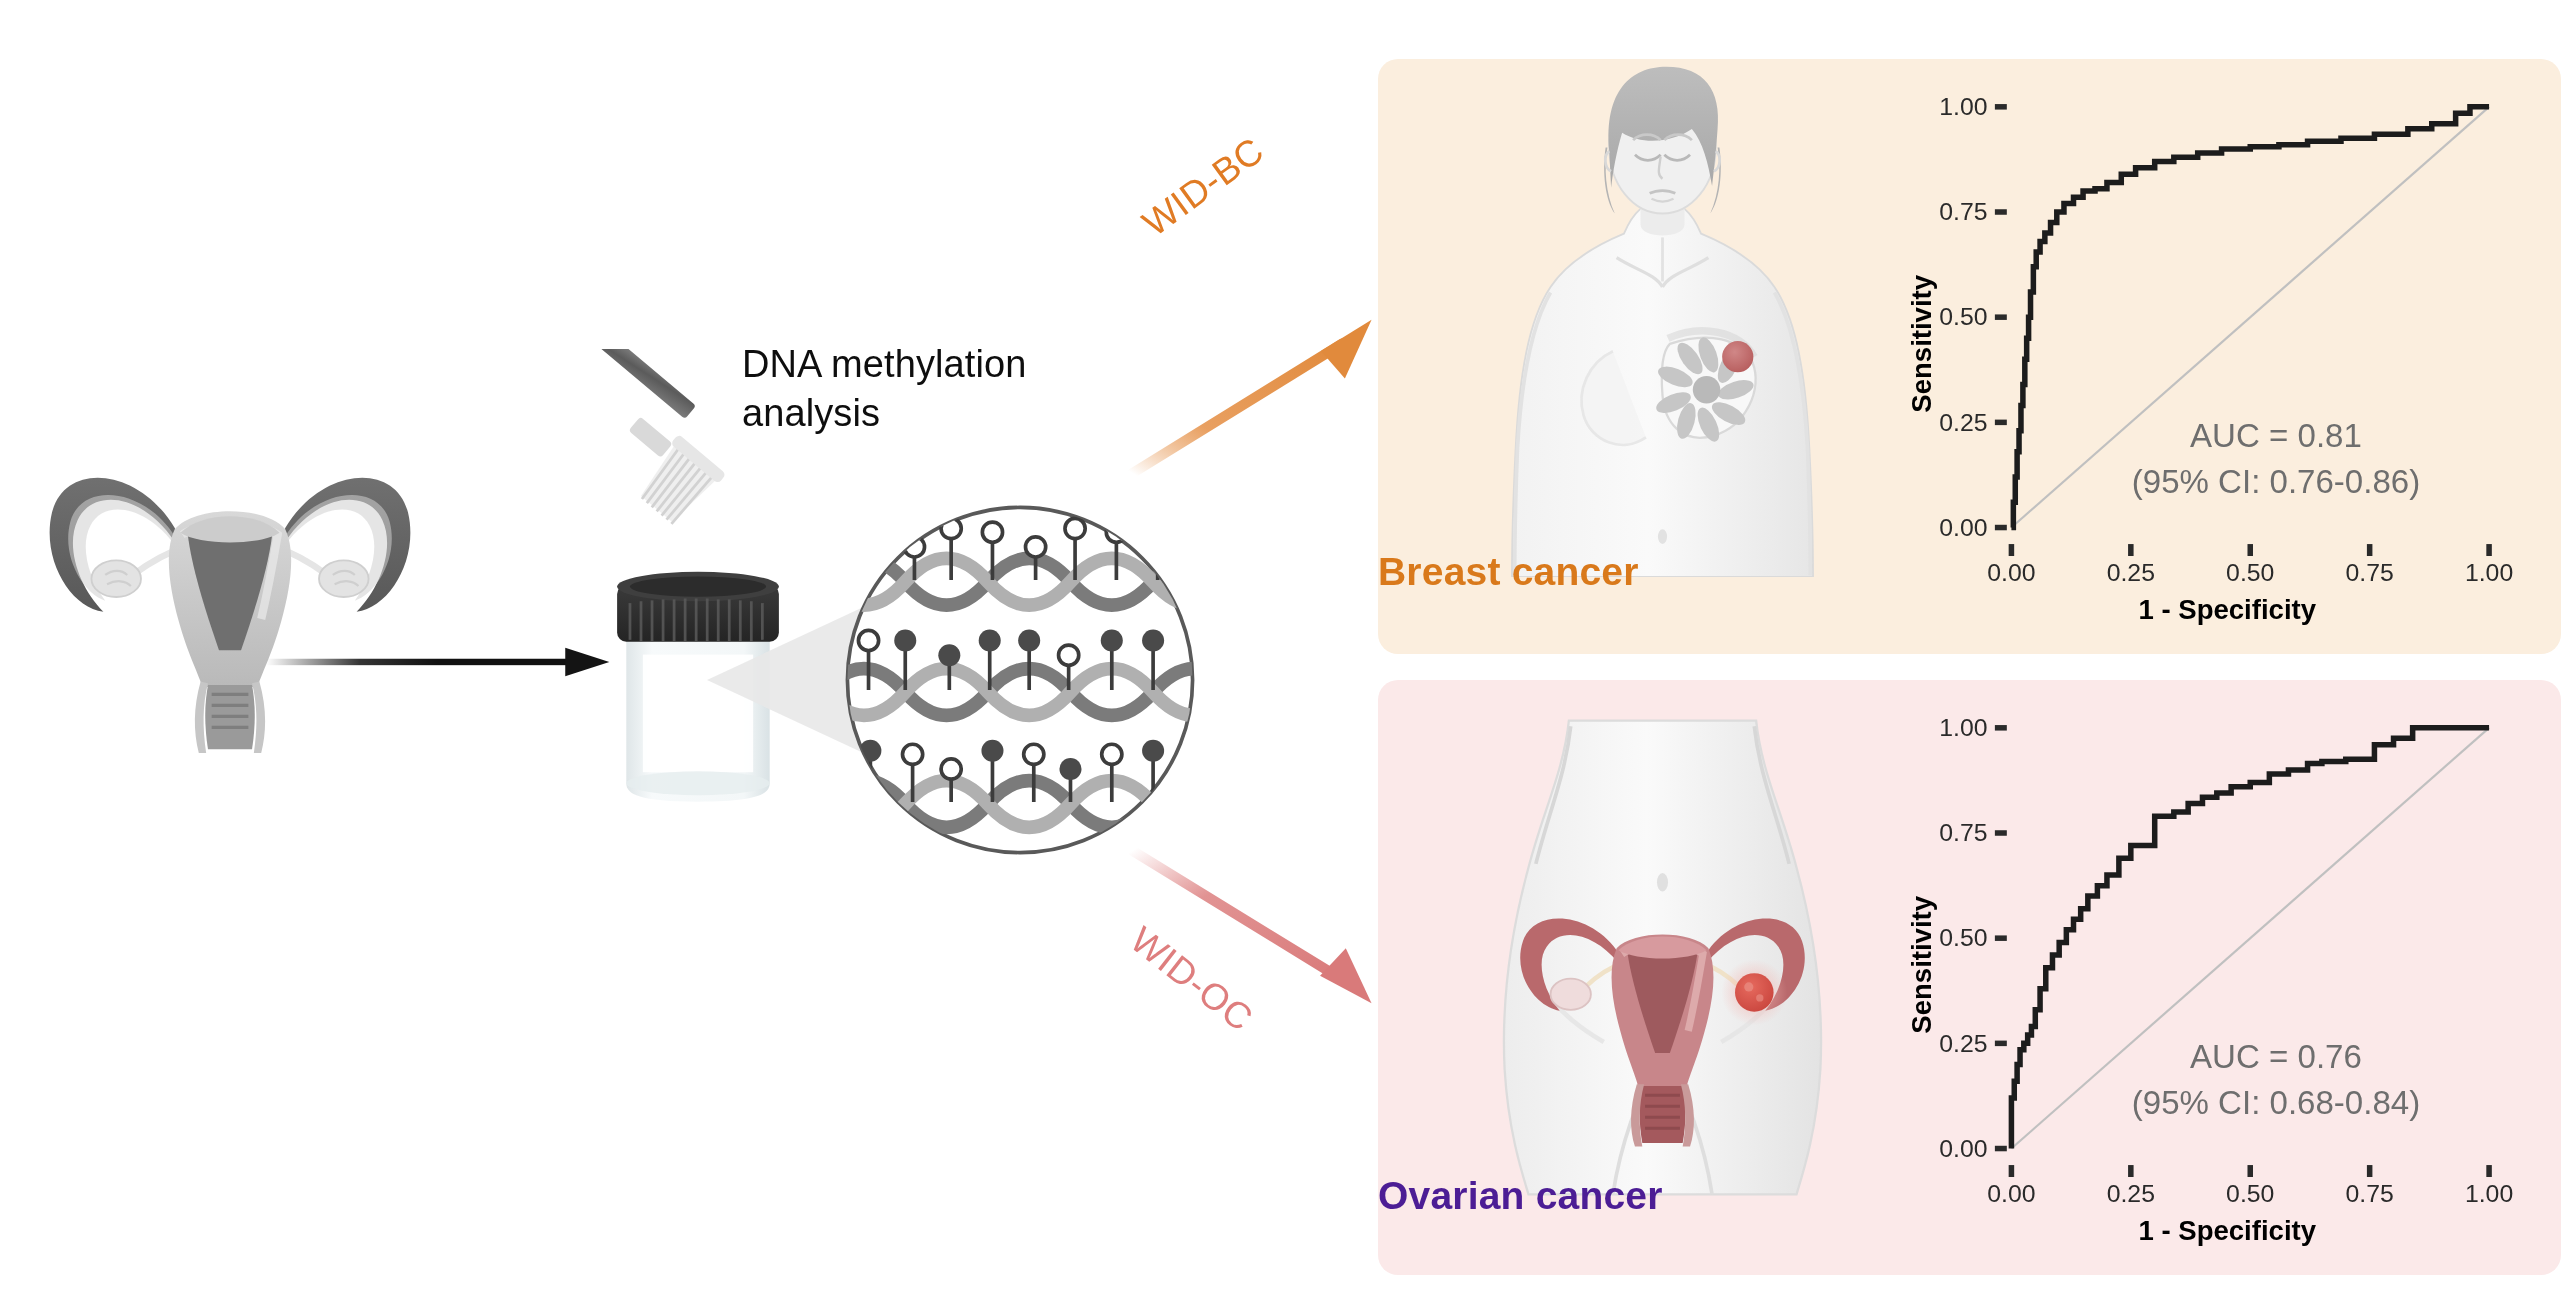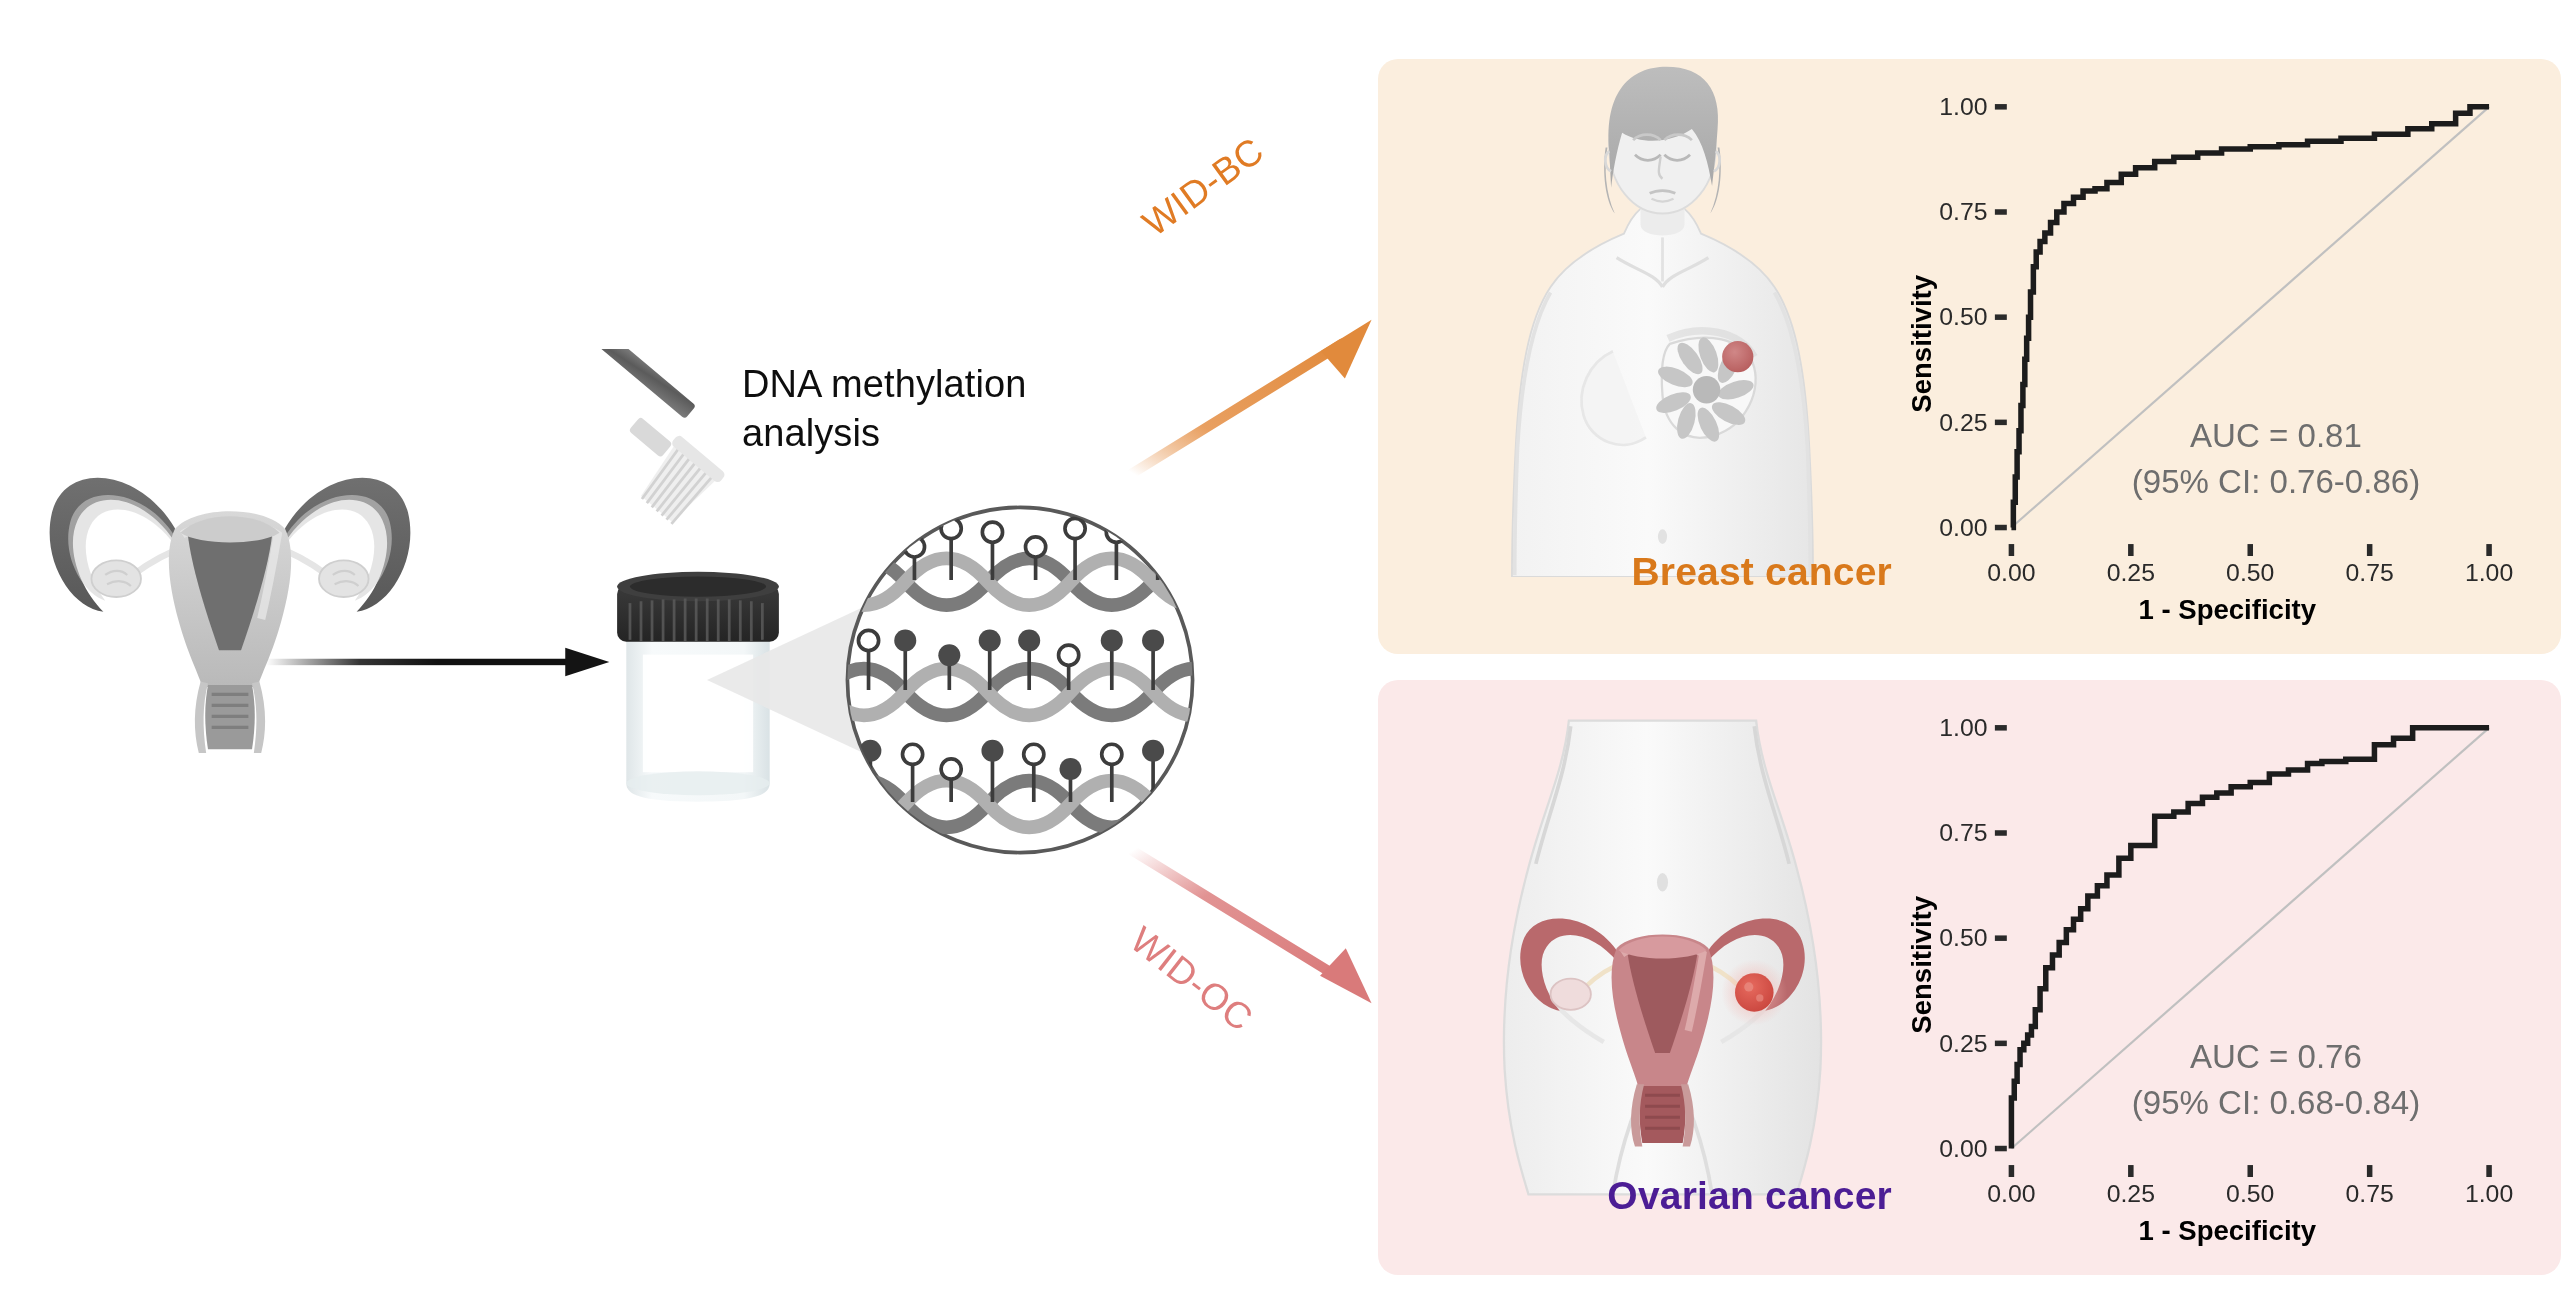--- a/index.html
+++ b/index.html
@@ -5,21 +5,21 @@
   html,body{margin:0;padding:0;background:#ffffff;}
   body{width:2576px;height:1305px;position:relative;overflow:hidden;
        font-family:"Liberation Sans", sans-serif;color:#111;}
 
   
   #workflow{position:absolute;left:0;top:0;width:1378px;height:1305px;}
 
   .step-label{position:absolute;font-size:38px;line-height:1.28;color:#0e0e0e;
               font-weight:400;letter-spacing:0.1px;white-space:pre-line;}
   #label-cervical{left:72px;top:340px;width:395px;}
-  #label-dna{left:742px;top:340px;width:413px;margin-top:20px;}
+  #label-dna{left:742px;top:340px;width:413px;}
 
   
   #uterus-illustration{position:absolute;left:37px;top:441px;width:386px;height:312px;}
   #arrow-black{position:absolute;left:266px;top:643px;width:358px;height:37px;}
 
   
   #swab-illustration{position:absolute;left:579px;top:349px;width:266px;height:202px;}
   #jar-illustration{position:absolute;left:606px;top:570px;width:184px;height:239px;}
 
   
@@ -36,21 +36,21 @@
                transform-origin:left top;}
   #wid-oc-text{left:1148px;top:919px;color:#DE7E7E;transform:rotate(38deg);
                transform-origin:left top;}
 
   
   .panel{position:absolute;left:1378px;width:1183px;border-radius:20px;}
   #panel-bc{top:59px;height:595px;background:#FBEEDE;}
   #panel-oc{top:680px;height:595px;background:#FBE9E9;}
 
   .panel-figure{position:absolute;left:55px;top:3.7px;width:459px;height:514px;}
-  .panel-title{position:absolute;left:0px;width:514px;text-align:right;
+  .panel-title{position:absolute;left:0px;width:514px;text-align:left;
                font-size:39px;font-weight:700;letter-spacing:0.2px;}
   #title-bc{top:491px;color:#D9791B;}
   #title-oc{top:494px;color:#4c1d95;}
 
   .roc-wrap{position:absolute;left:514px;top:9.2px;width:643px;height:570px;}
 
   
   .tick-lbl{font-size:27px;fill:#2a2a2a;font-family:"Liberation Sans", sans-serif;}
   .axis-title{font-size:30px;fill:#000;font-weight:700;
               font-family:"Liberation Sans", sans-serif;}

